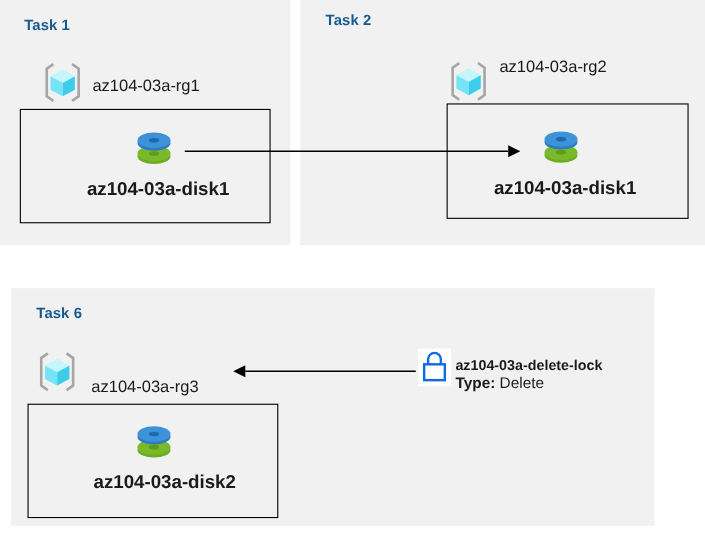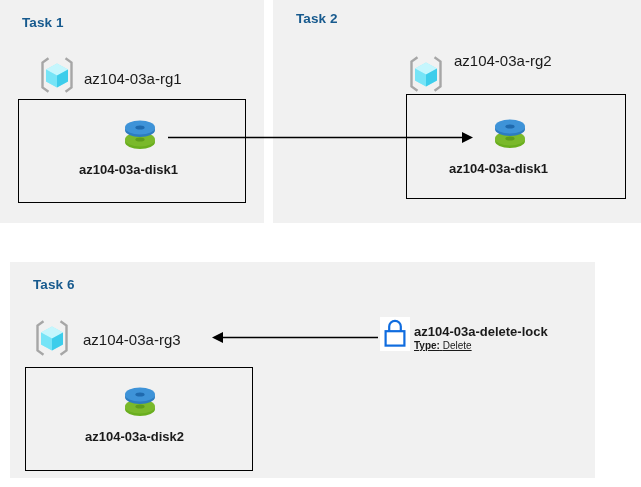--- a/index.html
+++ b/index.html
@@ -71,21 +71,21 @@
   
   .disk-icon {
     position: absolute;
     width: 44px;
     height: 44px;
   }
   .disk-icon svg { display: block; width: 44px; height: 44px; }
 
   .disk-label {
     position: absolute;
-    font-size: 13px;
+    font-size: 17px;
     font-weight: bold;
     color: #1a1a1a;
     white-space: nowrap;
   }
 
   
   .arrow-svg {
     position: absolute;
     overflow: visible;
   }
@@ -124,23 +124,22 @@
     white-space: nowrap;
   }
   .lock-name {
     display: block;
     font-size: 13px;
     font-weight: bold;
     color: #1a1a1a;
   }
   .lock-type-line {
     display: block;
-    font-size: 10px;
-    color: #1a1a1a;
-    text-decoration: underline;
+    font-size: 14px;
+    color: #1a1a1a;
   }
   .lock-type-key {
     font-weight: bold;
   }
   .lock-type-val {
     font-weight: normal;
   }
 </style>
 </head>
 <body>
@@ -231,21 +230,21 @@
         <path d="M28.5 3 L33.5 6.5 L33.5 31.5 L28.5 35"></path>
       </g>
       <g>
         <polygon points="19,7.5 30,13.5 30,25.5 19,31.5 8,25.5 8,13.5" fill="#9FEFFB"></polygon>
         <polygon points="19,7.5 30,13.5 19,19.5 8,13.5" fill="#C5F6FD"></polygon>
         <polygon points="19,19.5 30,13.5 30,25.5 19,31.5" fill="#3DCDEB"></polygon>
         <polygon points="19,19.5 8,13.5 8,25.5 19,31.5" fill="#76E4F7"></polygon>
       </g>
     </svg>
   </div>
-  <div class="rg-label" style="left:83px; top:331px;">az104-03a-rg3</div>
+  <div class="rg-label" style="left:83px; top:343px;">az104-03a-rg3</div>
 
   <div class="res-box" id="box-task3"></div>
 
   <div class="disk-icon" style="left:118px; top:378px;">
     <svg viewBox="0 0 44 44" xmlns="http://www.w3.org/2000/svg">
       <ellipse cx="22" cy="31" rx="15" ry="7" fill="#6AAE1F"></ellipse>
       <ellipse cx="22" cy="28.5" rx="15" ry="7" fill="#7AB92B"></ellipse>
       <ellipse cx="22" cy="28.5" rx="4.6" ry="2.1" fill="#5E9C1C"></ellipse>
       <ellipse cx="22" cy="19" rx="15" ry="7" fill="#2D7CC0"></ellipse>
       <ellipse cx="22" cy="16.5" rx="15" ry="7" fill="#3E93D8"></ellipse>

